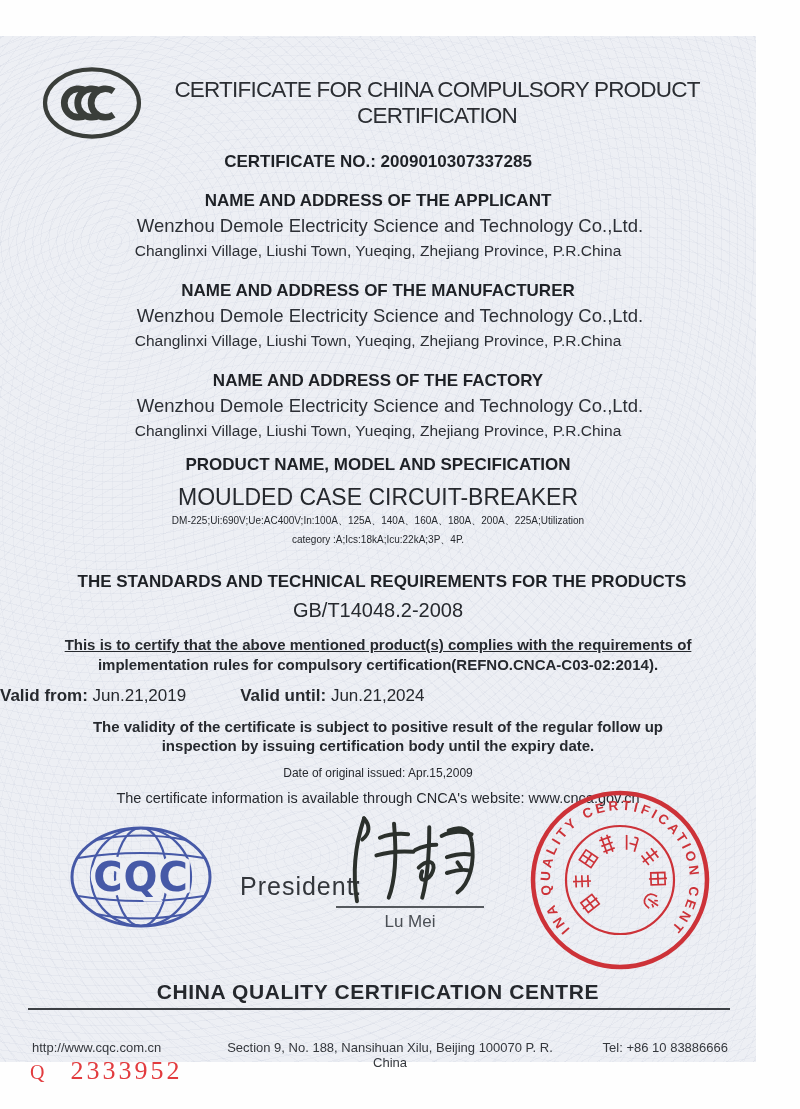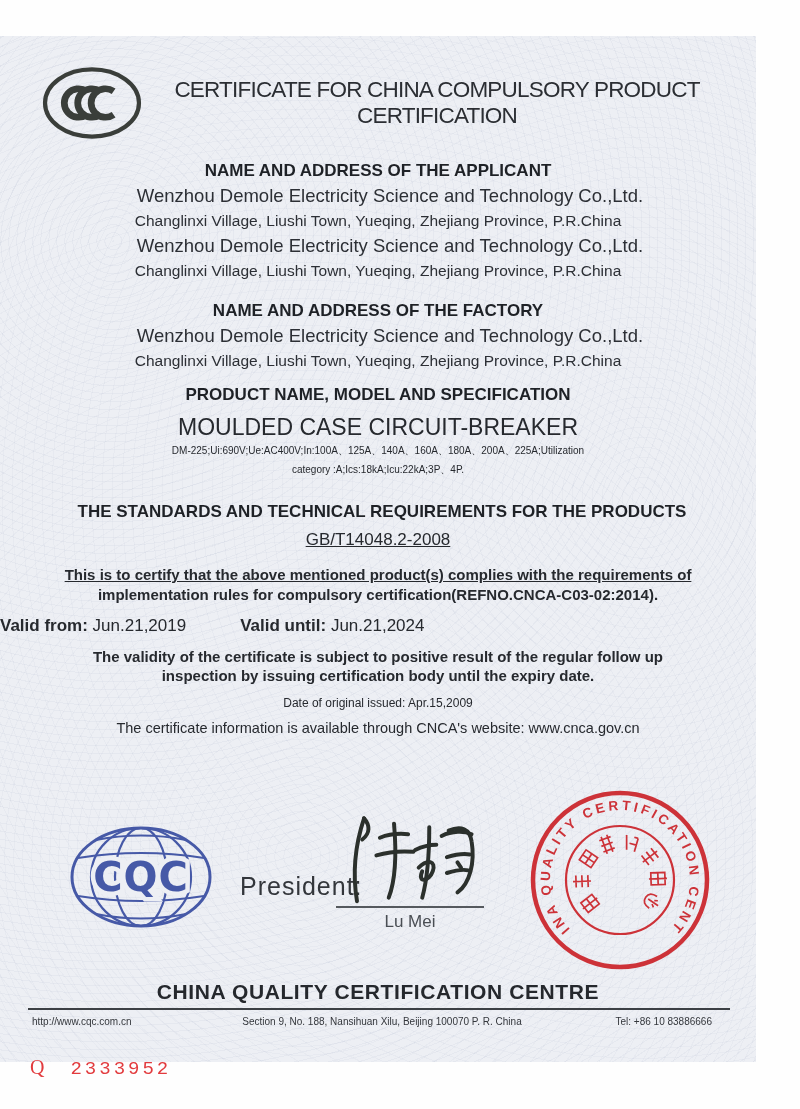--- a/index.html
+++ b/index.html
@@ -28,72 +28,74 @@
   }
   .content{text-align:center;}
   .cert-no{margin-top:10px;font-size:17px;font-weight:bold;line-height:20px;color:#1e2126;}
   .sec-heading{margin-top:18px;font-size:17px;font-weight:bold;line-height:22px;color:#1e2126;}
   .sec-heading.product-gap{margin-top:12px;}
   .sec-heading.standards-gap{margin-top:22px;padding-left:8px;}
   .party-name{margin-top:1px;font-size:18.5px;line-height:26px;color:#2c2f35;padding-left:24px;}
   .party-addr{font-size:15.5px;line-height:23px;color:#2c2f35;}
   .product-name{margin-top:8px;font-size:23px;line-height:27px;}
   .spec{font-size:10px;line-height:19px;}
-  .standard-value{margin-top:4px;font-size:17px;line-height:26px;text-decoration:underline;}
+  .standard-value{margin-top:4px;font-size:20px;line-height:26px;}
   .certify{font-size:15px;font-weight:bold;line-height:20px;}
   .certify.first{margin-top:12px;text-decoration:underline;}
   .valid-row{margin-top:10px;display:flex;justify-content:flex-start;gap:54px;font-size:17px;line-height:22px;}
   .valid-row b{font-weight:bold;}
   .note{font-size:15px;font-weight:bold;line-height:19px;}
   .note.first{margin-top:10px;}
   .issued-line{margin-top:8px;font-size:12px;line-height:21px;}
   .cnca-line{margin-top:4px;font-size:14.5px;line-height:20px;}
   
   .cqc-logo{position:absolute;left:66px;top:782px;width:150px;height:122px;}
   .president-label{position:absolute;left:240px;top:836px;font-size:25px;letter-spacing:1px;color:#33363b;}
   .signature-svg{position:absolute;left:328px;top:770px;width:162px;height:104px;}
   .sig-line{position:absolute;left:336px;top:870px;width:148px;border-top:2px solid #55595e;}
   .signer-name{position:absolute;left:336px;top:876px;width:148px;text-align:center;font-size:17px;color:#4a4e54;}
   .stamp{position:absolute;left:528px;top:752px;width:184px;height:184px;}
   
   .footer-org{position:absolute;left:0;right:0;top:944px;text-align:center;
     font-size:21px;font-weight:bold;letter-spacing:0.6px;color:#25282d;}
   .footer-rule{position:absolute;left:28px;right:26px;top:972px;border-top:2px solid #3c4045;}
-  .footer-row{position:absolute;left:28px;right:42px;top:980px;display:flex;align-items:baseline;
-    font-size:10px;color:#34373c;}
+  .footer-row{position:absolute;left:28px;right:26px;top:980px;display:flex;align-items:baseline;
+    font-size:13px;color:#34373c;}
   .footer-row .f-left{width:190px;text-align:left;padding-left:4px;}
-  .footer-row .f-center{flex:1;text-align:center;}
+  .footer-row .f-center{flex:1;text-align:center;margin-top:24px;}
   .footer-row .f-right{width:170px;text-align:right;padding-right:2px;}
   .serial{position:absolute;left:30px;top:1056px;display:flex;align-items:baseline;color:#e23b3e;}
   .serial .prefix{font-family:"Liberation Serif", serif;font-size:20px;margin-right:26px;}
-  .serial .number{font-family:Liberation Mono, monospace;font-size:19px;letter-spacing:3px;}
+  .serial .number{font-family:Liberation Serif, serif;font-size:26px;letter-spacing:3px;}
 </style>
 </head>
 <body>
 
 <div class="paper">
 
   <div class="header">
     <svg class="ccc-logo" viewBox="-62 -46 124 92" xmlns="http://www.w3.org/2000/svg">
       <ellipse cx="0" cy="0" rx="56" ry="40" fill="none" stroke="#3a3e3a" stroke-width="5"></ellipse>
       <g fill="#3a3e3a">
         <path transform="translate(-16,0)" d="M12,-17.2 A21,21 0 1 0 12,17.2 L7.5,10.6 A13,13 0 1 1 7.5,-10.6 Z"></path>
         <path transform="translate(0,0)" d="M12,-17.2 A21,21 0 1 0 12,17.2 L7.5,10.6 A13,13 0 1 1 7.5,-10.6 Z"></path>
         <path transform="translate(16,0)" d="M12,-17.2 A21,21 0 1 0 12,17.2 L7.5,10.6 A13,13 0 1 1 7.5,-10.6 Z"></path>
       </g>
     </svg>
     <div class="main-title">CERTIFICATE FOR CHINA COMPULSORY PRODUCT CERTIFICATION</div>
   </div>
 
   <div class="content">
+    <div class="cert-no">CERTIFICATE NO.: 2009010307337285</div>
 
     <div class="sec-heading">NAME AND ADDRESS OF THE APPLICANT</div>
     <div class="party-name">Wenzhou Demole Electricity Science and Technology Co.,Ltd.</div>
     <div class="party-addr">Changlinxi Village, Liushi Town, Yueqing, Zhejiang Province, P.R.China</div>
 
+    <div class="sec-heading">NAME AND ADDRESS OF THE MANUFACTURER</div>
     <div class="party-name">Wenzhou Demole Electricity Science and Technology Co.,Ltd.</div>
     <div class="party-addr">Changlinxi Village, Liushi Town, Yueqing, Zhejiang Province, P.R.China</div>
 
     <div class="sec-heading">NAME AND ADDRESS OF THE FACTORY</div>
     <div class="party-name">Wenzhou Demole Electricity Science and Technology Co.,Ltd.</div>
     <div class="party-addr">Changlinxi Village, Liushi Town, Yueqing, Zhejiang Province, P.R.China</div>
 
     <div class="sec-heading product-gap">PRODUCT NAME, MODEL AND SPECIFICATION</div>
     <div class="product-name">MOULDED CASE CIRCUIT-BREAKER</div>
     <div class="spec">DM-225;Ui:690V;Ue:AC400V;In:100A、125A、140A、160A、180A、200A、225A;Utilization</div>

